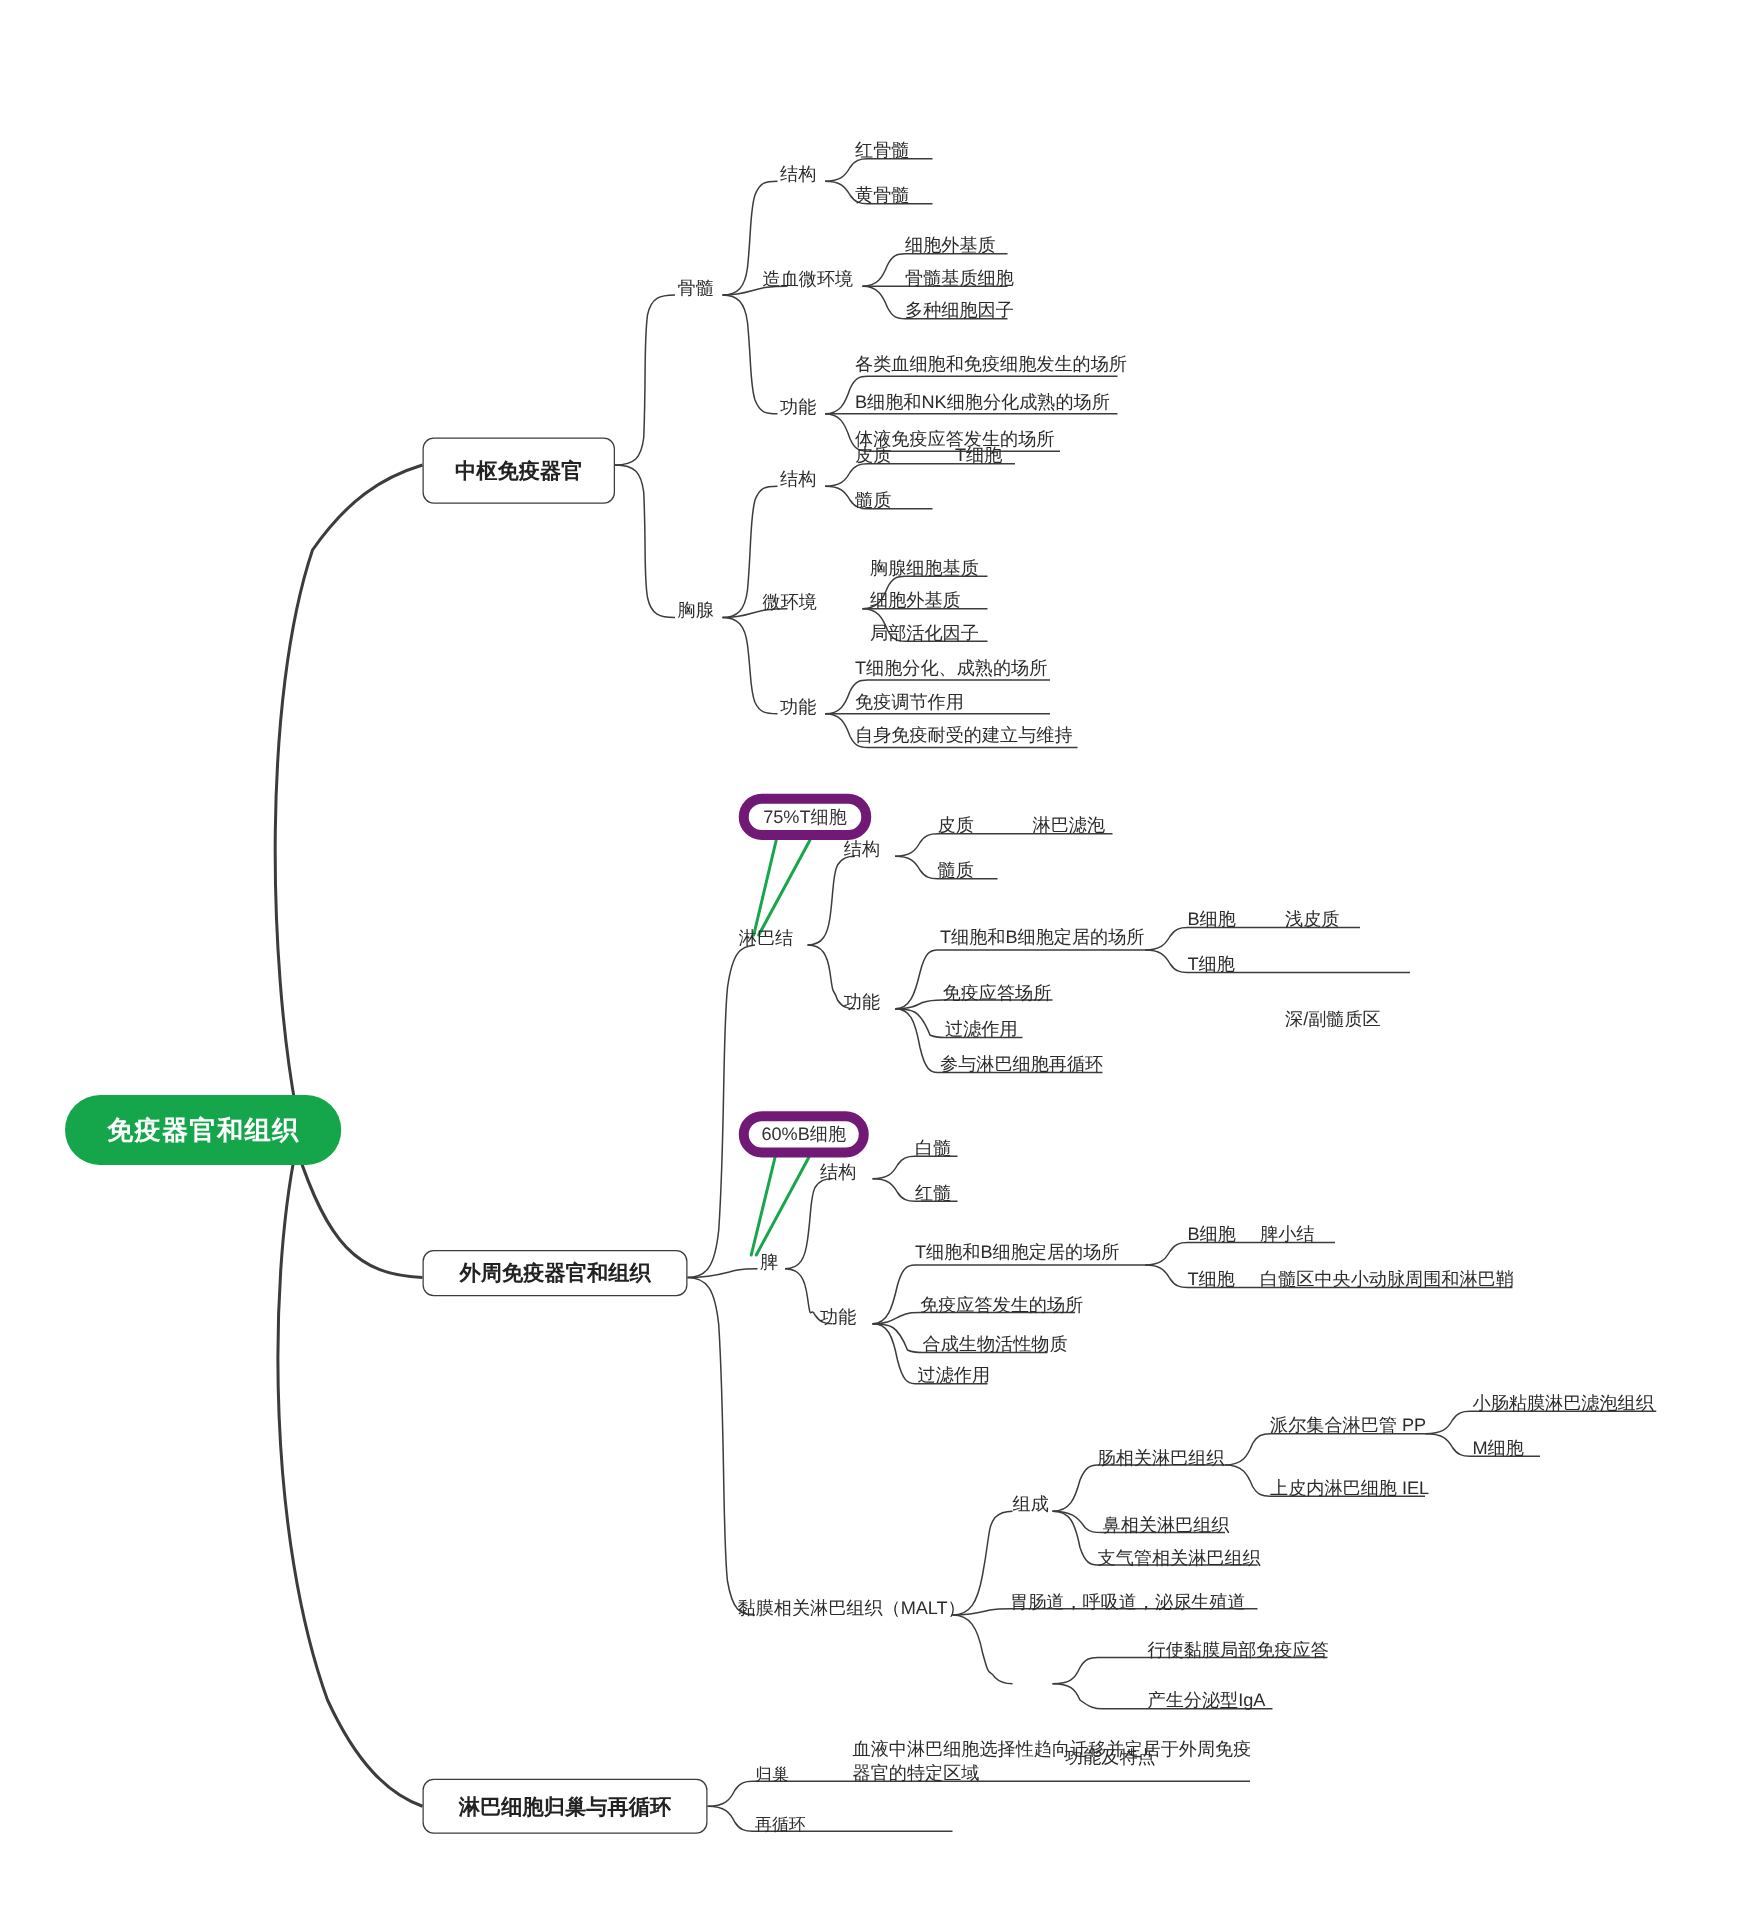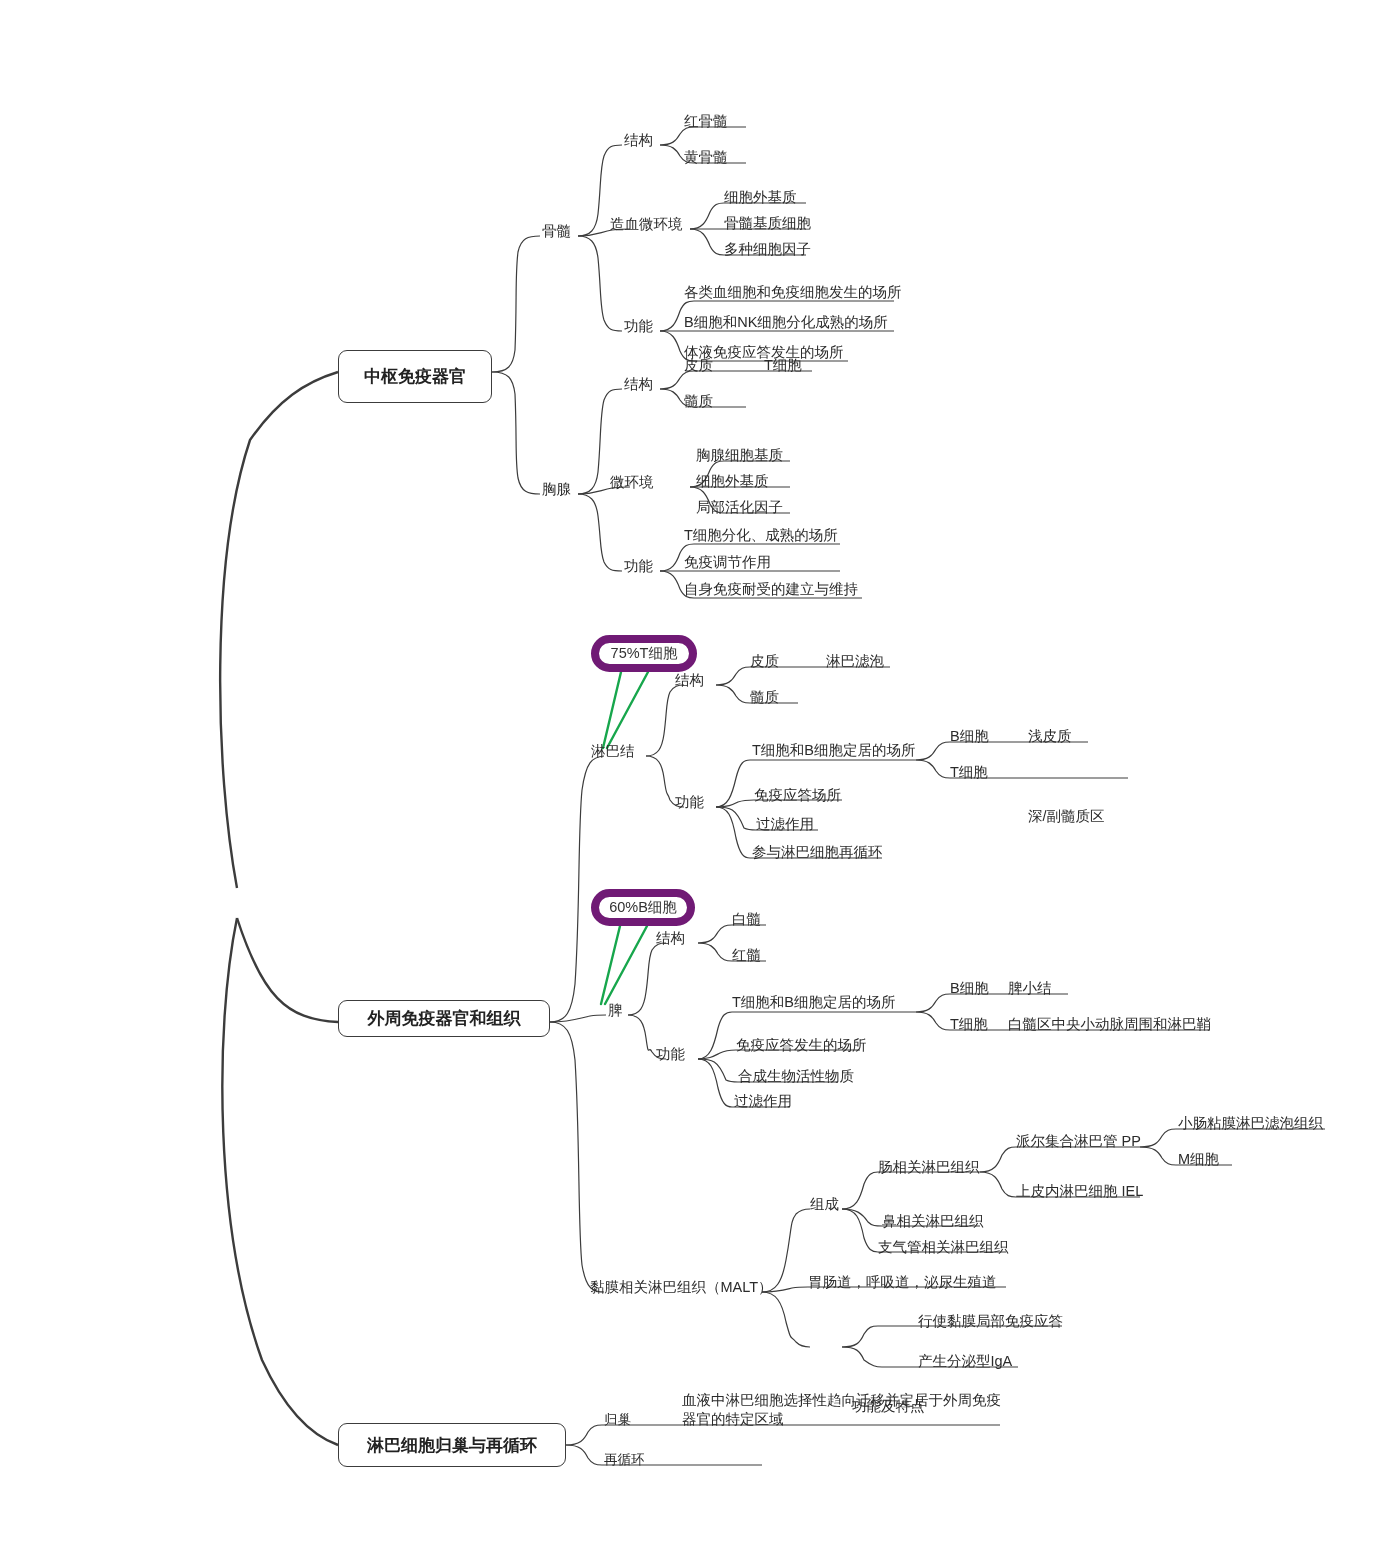--- a/index.html
+++ b/index.html
@@ -138,20 +138,21 @@
 
   <svg class="links" viewBox="0 0 1395 1542">
     <g fill="none" stroke="#17a64c" stroke-width="2.4" stroke-linecap="round">
       <path d="M621,672 L603,748"></path>
       <path d="M648,672 L607,748"></path>
       <path d="M620,926 L601,1004"></path>
       <path d="M647,926 L605,1004"></path>
     </g>
   </svg>
 
+  <div class="node root-node" style="left:52px;top:876px;width:221px;height:56px;box-sizing:border-box;">免疫器官和组织</div>
 
   <div class="node box-node" style="left:338px;top:350px;width:154px;height:53px;box-sizing:border-box;">中枢免疫器官</div>
 
   <div class="node box-node" style="left:338px;top:1000px;width:212px;height:37px;box-sizing:border-box;">外周免疫器官和组织</div>
 
   <div class="node box-node" style="left:338px;top:1423px;width:228px;height:44px;box-sizing:border-box;">淋巴细胞归巢与再循环</div>
 
   <div class="node txt-node" style="left:540px;top:222px;">骨髓</div>
 
   <div class="node txt-node" style="left:622px;top:131px;">结构</div>

